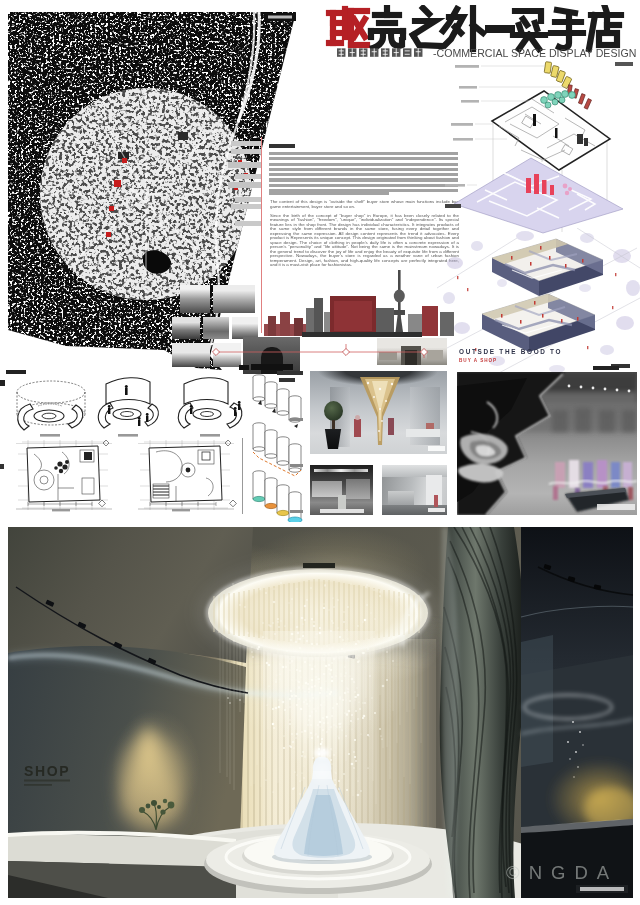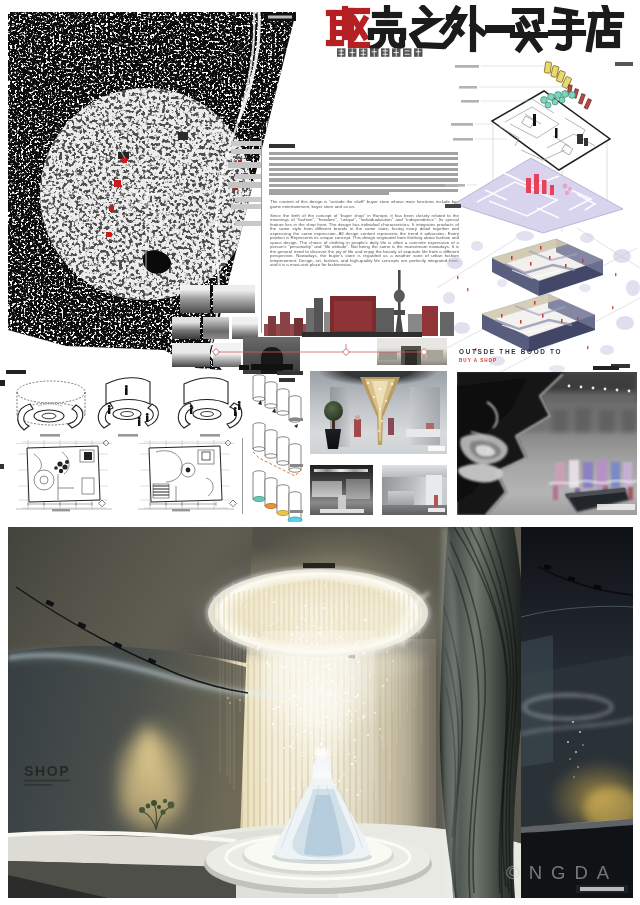--- a/index.html
+++ b/index.html
@@ -163,20 +163,21 @@
           <line x1="54" y1="7" x2="60" y2="7"></line>
           <line x1="57" y1="0" x2="57" y2="10"></line>
 <line x1="67" y1="5" x2="73" y2="5"></line>
           <line x1="70" y1="0" x2="70" y2="10"></line>
 <line x1="80" y1="3" x2="86" y2="3"></line>
           <line x1="80" y1="7" x2="86" y2="7"></line>
 <line x1="93" y1="4" x2="99" y2="4"></line>
           <line x1="96" y1="0" x2="96" y2="10"></line>
 </g>
 </svg>
+<span class="abs" style="left:96px;top:0;font-size:10.6px;color:#4a4a4a;letter-spacing:0px;white-space:nowrap">-COMMERCIAL SPACE DISPLAY DESIGN</span>
 </div>
 
 <div class="abs" style="left:228px;top:138px;width:34px;height:130px;">
 <div class="abs" style="right:1px;top:3px;width:30px;height:5px;background:#c9c9c9"></div>
 <div class="abs" style="right:1px;top:11px;width:30px;height:5px;background:#c9c9c9"></div>
 <div class="abs" style="right:1px;top:24px;width:33px;height:6px;background:#c3c3c3"></div>
 <div class="abs" style="right:1px;top:36px;width:26px;height:5px;background:#c9c9c9"></div>
 <div class="abs" style="right:1px;top:44px;width:33px;height:6px;background:#c3c3c3"></div>
 <div class="abs" style="right:1px;top:59px;width:26px;height:5px;background:#c9c9c9"></div>
 <div class="abs" style="right:1px;top:66px;width:30px;height:5px;background:#c9c9c9"></div>

